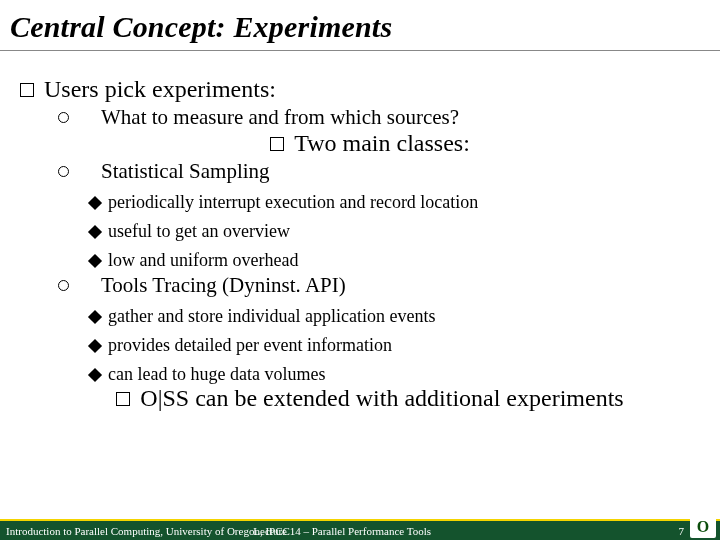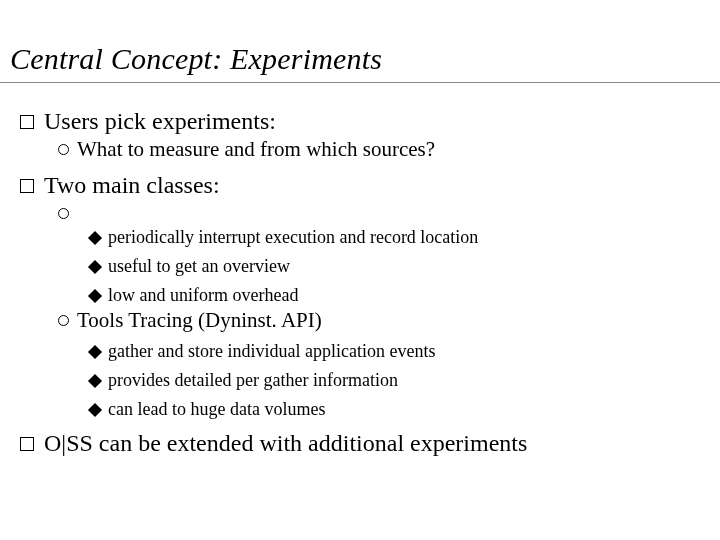--- a/index.html
+++ b/index.html
@@ -1,24 +1,24 @@
 <!DOCTYPE html>
 <html><head>
 <meta charset="utf-8">
 <style>
   * { margin: 0; padding: 0; box-sizing: border-box; }
   html, body { width: 720px; height: 540px; font-family: "Times New Roman", Times, serif; color: #000; background: #fff; overflow: hidden; }
   .slide { position: relative; width: 720px; height: 540px; }
-  .title { font-size: 30px; font-style: italic; font-weight: 400; padding: 10px 0 0 10px; letter-spacing: 0.2px; margin-top: 32px; }
+  .title { font-size: 30px; font-style: italic; font-weight: 700; padding: 10px 0 0 10px; letter-spacing: 0.2px; }
   .rule { position: absolute; left: 0; right: 0; top: 50px; border-top: 1px solid #888; }
   .content { padding: 8px 0 0 20px; }
   .l1 { font-size: 24px; margin-top: 24px; display: flex; align-items: flex-start; }
-  .l1-tight { margin-top: 10px; }
+  .l1-tight { margin-top: 0; justify-content: center; }
   .l1 .b { display: inline-block; width: 14px; height: 14px; border: 1.5px solid #000; margin: 7px 10px 0 0; flex: 0 0 auto; }
-  .l2 { font-size: 21px; margin-top: 2px; display: flex; align-items: flex-start; padding-left: 38px; }
+  .l2 { font-size: 21px; margin-top: 2px; display: flex; align-items: flex-start; padding-left: 38px; gap: 24px; }
   .l2 .b { display: inline-block; width: 11px; height: 11px; border: 1.5px solid #000; border-radius: 50%; margin: 7px 8px 0 0; flex: 0 0 auto; }
   .l3 { font-size: 18px; margin-top: 8px; display: flex; align-items: flex-start; padding-left: 70px; }
   .l3 .b { display: inline-block; width: 10px; height: 10px; background: #000; transform: rotate(45deg); margin: 6px 8px 0 0; flex: 0 0 auto; }
   .footer { position: absolute; left: 0; right: 0; bottom: 0; height: 19px; background: #14532d; color: #fff; font-size: 11px; display: flex; align-items: center; }
   .footer .fl { padding-left: 6px; flex: 0 0 auto; }
   .footer .fc { position: absolute; left: 50%; transform: translateX(-60%); }
   .footer .fr { position: absolute; right: 36px; }
   .footer .logo { position: absolute; right: 4px; bottom: 2px; width: 26px; height: 22px; background: #fff; border-radius: 2px; display: flex; align-items: center; justify-content: center; }
   .footer .logo .o { font-family: "Times New Roman", serif; font-weight: bold; font-size: 16px; color: #0b4d0b; }
   .footer .stripe { position: absolute; left: 0; right: 0; top: -2px; height: 2px; background: #f4d400; }
@@ -40,20 +40,21 @@
       <span class="b"></span>
       <span>What to measure and from which sources?</span>
     </div>
 
     <div class="l1 l1-tight">
       <span class="b"></span>
       <span>Two main classes:</span>
     </div>
     <div class="l2">
       <span class="b"></span>
+      <span>Statistical Sampling</span>
     </div>
     <div class="l3">
       <span class="b"></span>
       <span>periodically interrupt execution and record location</span>
     </div>
     <div class="l3">
       <span class="b"></span>
       <span>useful to get an overview</span>
     </div>
     <div class="l3">
@@ -63,21 +64,21 @@
     <div class="l2">
       <span class="b"></span>
       <span>Tools Tracing (Dyninst. API)</span>
     </div>
     <div class="l3">
       <span class="b"></span>
       <span>gather and store individual application events</span>
     </div>
     <div class="l3">
       <span class="b"></span>
-      <span>provides detailed per gather information</span>
+      <span>provides detailed per event information</span>
     </div>
     <div class="l3">
       <span class="b"></span>
       <span>can lead to huge data volumes</span>
     </div>
 
     <div class="l1 l1-tight">
       <span class="b"></span>
       <span>O|SS can be extended with additional experiments</span>
     </div>

